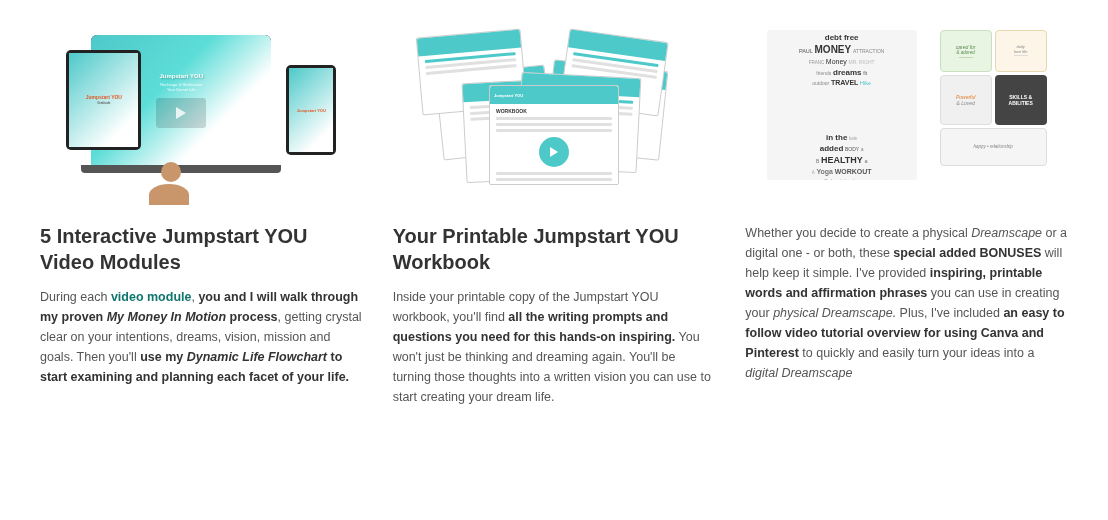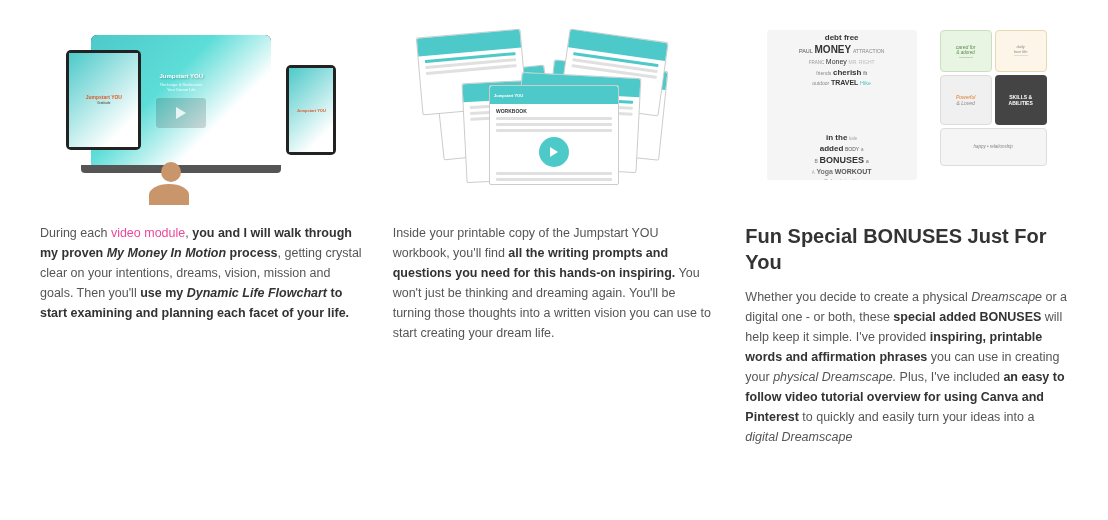--- a/index.html
+++ b/index.html
@@ -187,21 +187,21 @@
       margin-bottom: 12px;
       line-height: 1.3;
     }
     .col-body {
       font-size: 12.5px;
       color: #555;
       line-height: 1.6;
     }
     .col-body b { color: #333; font-weight: bold; }
     .col-body i { }
-    .col-body .teal { color: #ec4899; }
+    .col-body .teal { color: #0f766e; font-weight: bold; }
     .word-cloud-inner {
       text-align: center;
       line-height: 1.4;
       padding: 8px;
     }
     .word-cloud-inner span {
       display: inline-block;
       color: #333;
     }
     .w-large { font-size: 9px; font-weight: bold; }
@@ -249,20 +249,21 @@
             </div>
           </div>
         </div>
 
         <div style="position:absolute; bottom:0; left:88px; width:44px; height:38px;">
           <div style="width:20px; height:20px; background:#c9956a; border-radius:50%; margin:0 auto;"></div>
           <div style="width:40px; height:22px; background:#c9956a; border-radius:50% 50% 0 0; margin-top:2px;"></div>
         </div>
       </div>
     </div>
+    <h2 class="col-title">5 Interactive Jumpstart YOU Video Modules</h2>
     <p class="col-body">
       During each <span class="teal">video module</span>, <b>you and I will walk through my proven <i>My Money In Motion</i> process</b>, getting crystal clear on your intentions, dreams, vision, mission and goals. Then you'll <b>use my <i>Dynamic Life Flowchart</i> to start examining and planning each facet of your life.</b>
     </p>
   </div>
 
   <div class="column">
     <div class="image-area">
       <div class="workbook-mockup">
 
         <div class="workbook-page wb-page-top-2">
@@ -323,52 +324,53 @@
             <div class="wb-line"></div>
             <div style="margin-top:5px; width:30px; height:30px; border-radius:50%; background:#4dc9c9; margin-left:auto; margin-right:auto; display:flex; align-items:center; justify-content:center;">
               <div style="width:0; height:0; border-top:5px solid transparent; border-bottom:5px solid transparent; border-left:8px solid #fff;"></div>
             </div>
             <div class="wb-line" style="margin-top:5px;"></div>
             <div class="wb-line"></div>
           </div>
         </div>
       </div>
     </div>
+    <h2 class="col-title">Your Printable Jumpstart YOU Workbook</h2>
     <p class="col-body">
       Inside your printable copy of the Jumpstart YOU workbook, you'll find <b>all the writing prompts and questions you need for this hands-on inspiring.</b> You won't just be thinking and dreaming again. You'll be turning those thoughts into a written vision you can use to start creating your dream life.
     </p>
   </div>
 
   <div class="column">
     <div class="image-area">
       <div class="vision-board-mockup">
 
         <div class="vb-word-cloud">
           <div class="word-cloud-inner">
             <span class="w-small w-light" style="display:block; font-size:5px; color:#aaa;">MONEY COMES DAILY</span>
             <span class="w-medium" style="font-size:8px; font-weight:bold;">debt free</span><br>
             <span class="w-small" style="color:#555;">PAUL</span>
             <span class="w-large" style="font-size:10px;">MONEY</span>
             <span class="w-small" style="color:#888; font-size:5px;">ATTRACTION</span><br>
             <span class="w-small w-light" style="font-size:4.5px; color:#999;">FRANC</span>
             <span class="w-medium" style="font-size:7px;">Money</span>
             <span class="w-small" style="color:#bbb; font-size:5px;">MR. RIGHT</span><br>
             <span class="w-small" style="color:#888; font-size:5px;">friends</span>
-            <span class="w-medium" style="font-size:8px; font-weight:bold;">cherish</span>
+            <span class="w-medium" style="font-size:8px; font-weight:bold;">dreams</span>
             <span class="w-small" style="color:#555; font-size:5px;">fit</span><br>
             <span class="w-small" style="color:#888; font-size:5px;">outdoor</span>
             <span class="w-medium" style="font-size:7px; font-weight:bold;">TRAVEL</span>
             <span class="w-small w-teal" style="color:#4dc9c9; font-size:5.5px;">Hike</span><br>
             <span class="w-medium" style="font-size:8px; font-weight:bold;margin-top:44px;">in the</span>
             <span class="w-small" style="color:#aaa; font-size:4.5px;">kale</span><br>
             <span class="w-medium" style="font-size:8px; font-weight:bold;">added</span>
             <span class="w-small" style="color:#555; font-size:5px;">BODY</span>
             <span class="w-small" style="color:#888; font-size:5px;">a</span><br>
             <span class="w-small" style="color:#777; font-size:5px;">B</span>
-            <span class="w-large" style="font-size:9px; font-weight:bold;">BONUSES</span>
+            <span class="w-large" style="font-size:9px; font-weight:bold;">HEALTHY</span>
             <span class="w-small" style="color:#777; font-size:5.5px;">a</span><br>
             <span class="w-small" style="color:#aaa; font-size:4.5px;">A</span>
             <span class="w-medium" style="color:#777; font-size:7px; font-weight:bold;">Yoga</span>
             <span class="w-medium" style="color:#555; font-size:7px; font-weight:bold;">WORKOUT</span><br>
             <span class="w-small" style="color:#888; font-size:4.5px;">Style</span>
             <span class="w-small" style="color:#aaa; font-size:4.5px;">relationship</span>
           </div>
         </div>
 
         <div class="vb-cards">
@@ -395,19 +397,18 @@
               <span style="font-size:5px; color:#fff; font-weight:bold;">ABILITIES</span>
             </div>
           </div>
 
           <div style="width:107px; height:38px; background:#f5f5f5; border-radius:4px; border:1px solid #ddd; display:flex; align-items:center; justify-content:center; padding:4px;">
             <span style="font-size:4.5px; color:#888; font-style:italic; text-align:center; line-height:1.3;">happy • relationship</span>
           </div>
         </div>
       </div>
     </div>
-    <h2 class="col-title">Fun Special BONUSES Just For You</h2>
     <p class="col-body">
       Whether you decide to create a physical <i>Dreamscape</i> or a digital one - or both, these <b>special added BONUSES</b> will help keep it simple. I've provided <b>inspiring, printable words and affirmation phrases</b> you can use in creating your <i>physical Dreamscape.</i> Plus, I've included <b>an easy to follow video tutorial overview for using Canva and Pinterest</b> to quickly and easily turn your ideas into a <i>digital Dreamscape</i>
     </p>
   </div>
 
 </div>
 
 </body></html>

